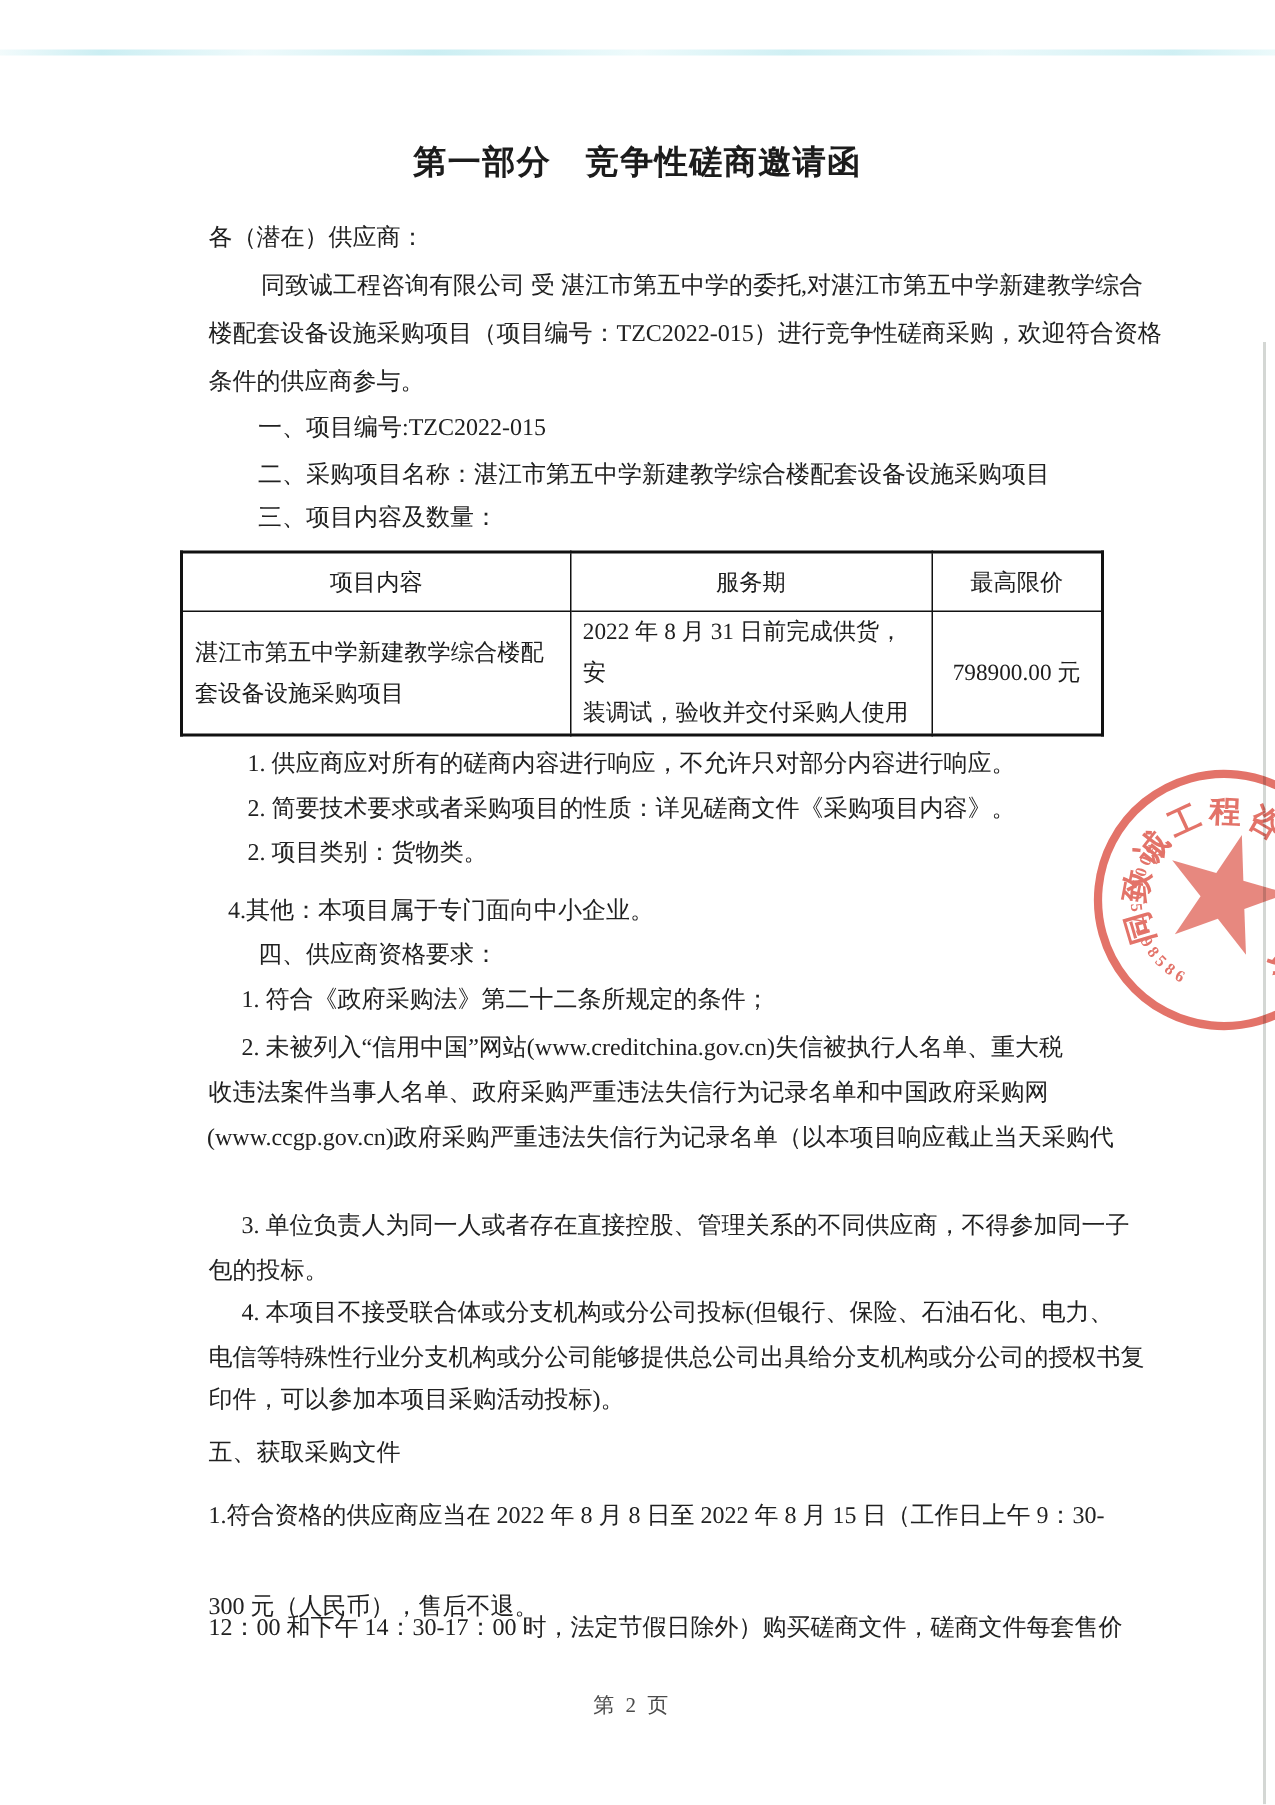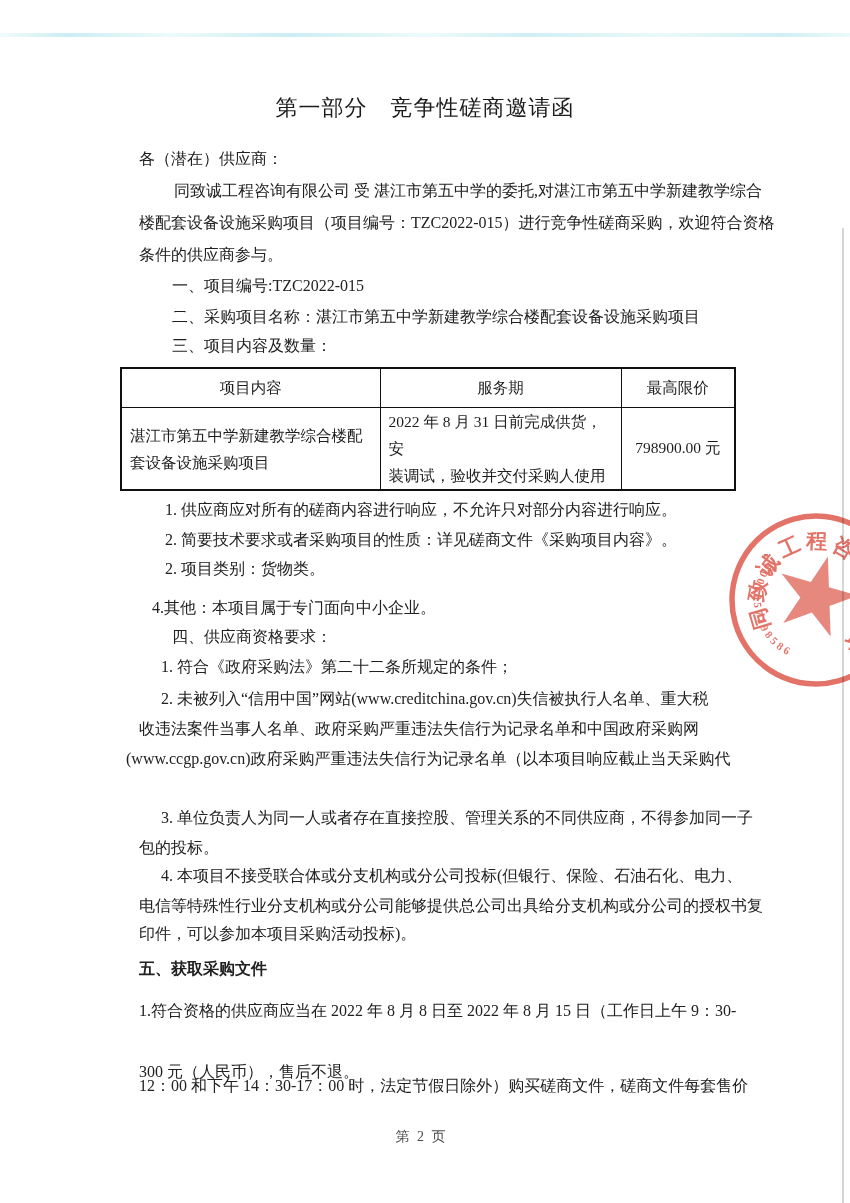--- a/index.html
+++ b/index.html
@@ -7,27 +7,27 @@
     position:relative;
     width:850px;height:1203px;
     background:#ffffff;
     overflow:hidden;
     font-family:"Liberation Serif","DejaVu Serif",serif;
     color:#212121;
   }
   .title{
     position:absolute;top:93px;left:0;width:850px;
     margin:0;text-align:center;
-    font-size:22px;font-weight:400;letter-spacing:1px;color:#1c1c1c;
+    font-size:22px;font-weight:700;letter-spacing:1px;color:#1c1c1c;
   }
   .ln{
     position:absolute;white-space:nowrap;
     font-size:16px;line-height:20px;color:#212121;margin-left:14px;
   }
-  .bold{font-weight:700;}
+  .bold{font-weight:400;}
   
   .doc-table{
     position:absolute;top:367px;left:120px;
     border-collapse:collapse;table-layout:fixed;
     width:614px;
     border:2.5px solid #111;
     font-size:15.5px;color:#1d1d1d;
   }
   .doc-table th,.doc-table td{
     border:1.3px solid #111;
@@ -111,21 +111,21 @@
   <div class="ln" style="top:500px;left:151px">1. 供应商应对所有的磋商内容进行响应，不允许只对部分内容进行响应。</div>
   <div class="ln" style="top:530px;left:151px">2. 简要技术要求或者采购项目的性质：详见磋商文件《采购项目内容》。</div>
   <div class="ln" style="top:559px;left:151px">2. 项目类别：货物类。</div>
   <div class="ln" style="top:598px;left:138px">4.其他：本项目属于专门面向中小企业。</div>
 
   <div class="ln" style="top:627px;left:158px">四、供应商资格要求：</div>
 
   <div class="ln" style="top:657px;left:147px">1. 符合《政府采购法》第二十二条所规定的条件；</div>
   <div class="ln" style="top:689px;left:147px">2. 未被列入“信用中国”网站(www.creditchina.gov.cn)失信被执行人名单、重大税</div>
   <div class="ln" style="top:719px;left:125px">收违法案件当事人名单、政府采购严重违法失信行为记录名单和中国政府采购网</div>
-  <div class="ln" style="top:749px;left:112px">(www.ccgp.gov.cn)政府采购严重违法失信行为记录名单（以本项目响应截止当天采购代</div>
+  <div class="ln" style="top:749px;left:124px">(www.ccgp.gov.cn)政府采购严重违法失信行为记录名单（以本项目响应截止当天采购代</div>
   <div class="ln" style="top:808px;left:147px">3. 单位负责人为同一人或者存在直接控股、管理关系的不同供应商，不得参加同一子</div>
   <div class="ln" style="top:838px;left:125px">包的投标。</div>
   <div class="ln" style="top:866px;left:147px">4. 本项目不接受联合体或分支机构或分公司投标(但银行、保险、石油石化、电力、</div>
   <div class="ln" style="top:924px;left:125px">印件，可以参加本项目采购活动投标)。</div>
   <div class="ln" style="top:896px;left:125px">电信等特殊性行业分支机构或分公司能够提供总公司出具给分支机构或分公司的授权书复</div>
 
   <div class="ln bold" style="top:959px;left:125px">五、获取采购文件</div>
 
   <div class="ln" style="top:1001px;left:125px">1.符合资格的供应商应当在 2022 年 8 月 8 日至 2022 年 8 月 15 日（工作日上午 9：30-</div>
   <div class="ln" style="top:1076px;left:125px">12：00 和下午 14：30-17：00 时，法定节假日除外）购买磋商文件，磋商文件每套售价</div>

